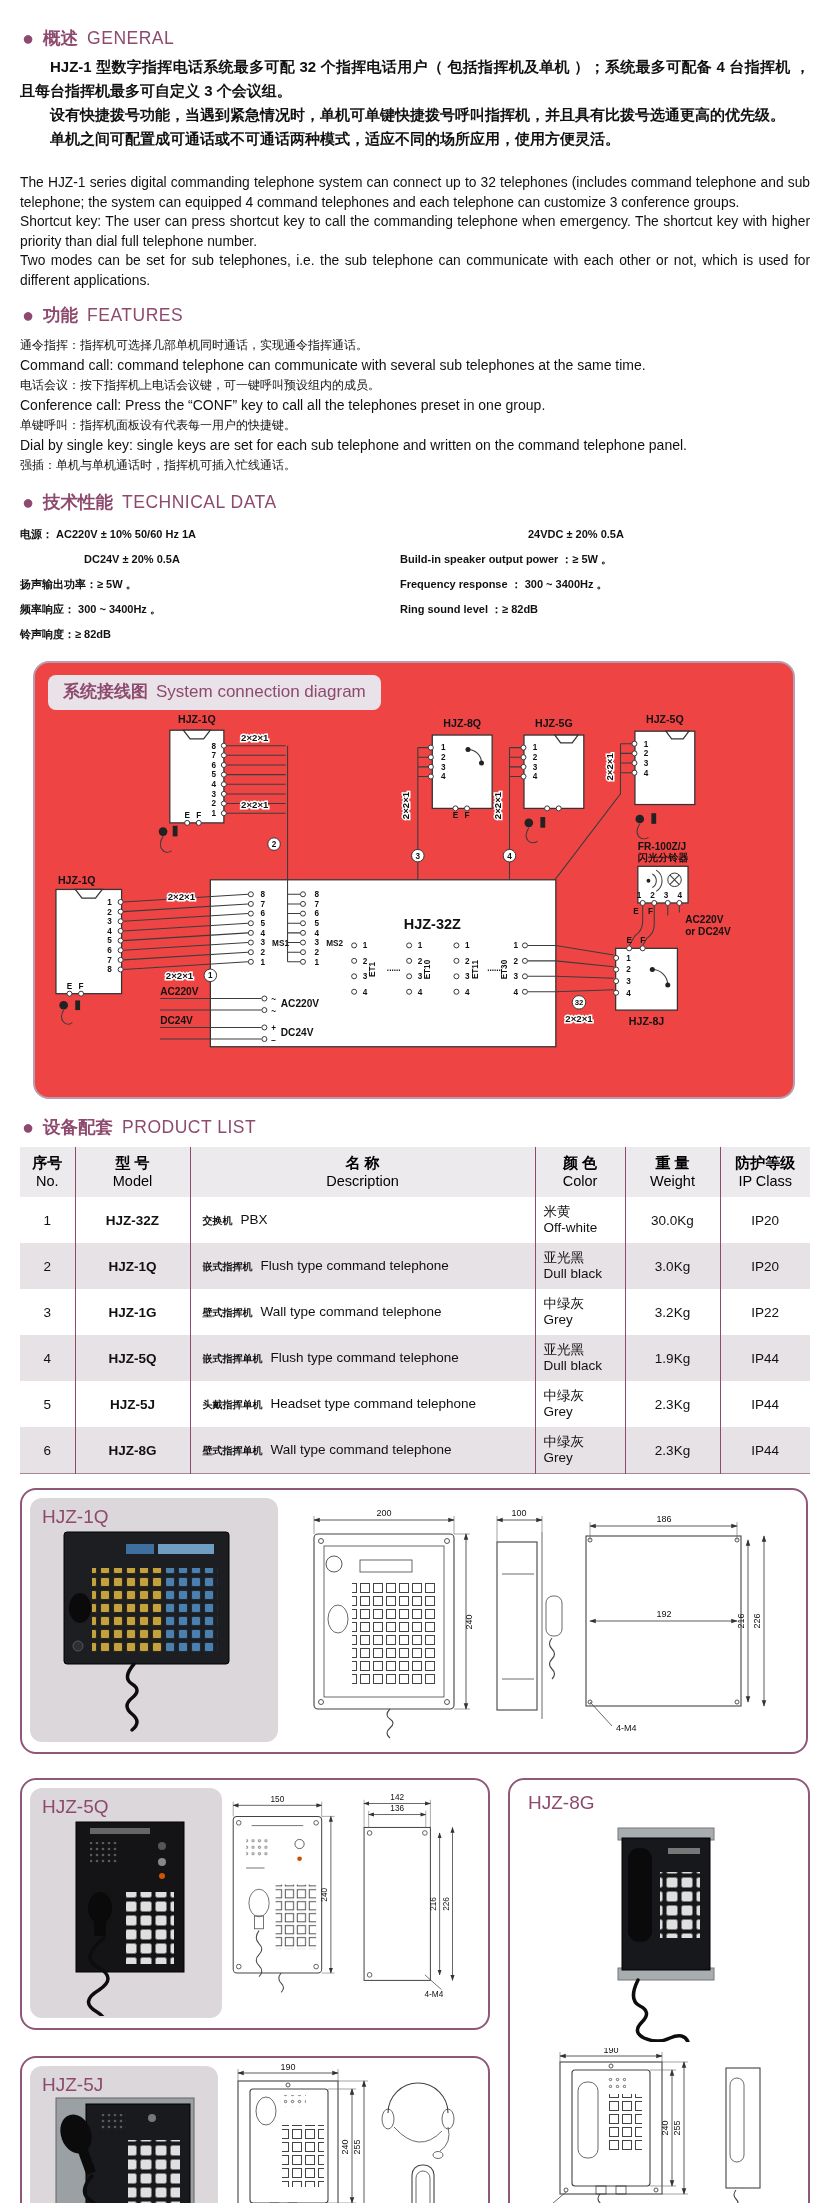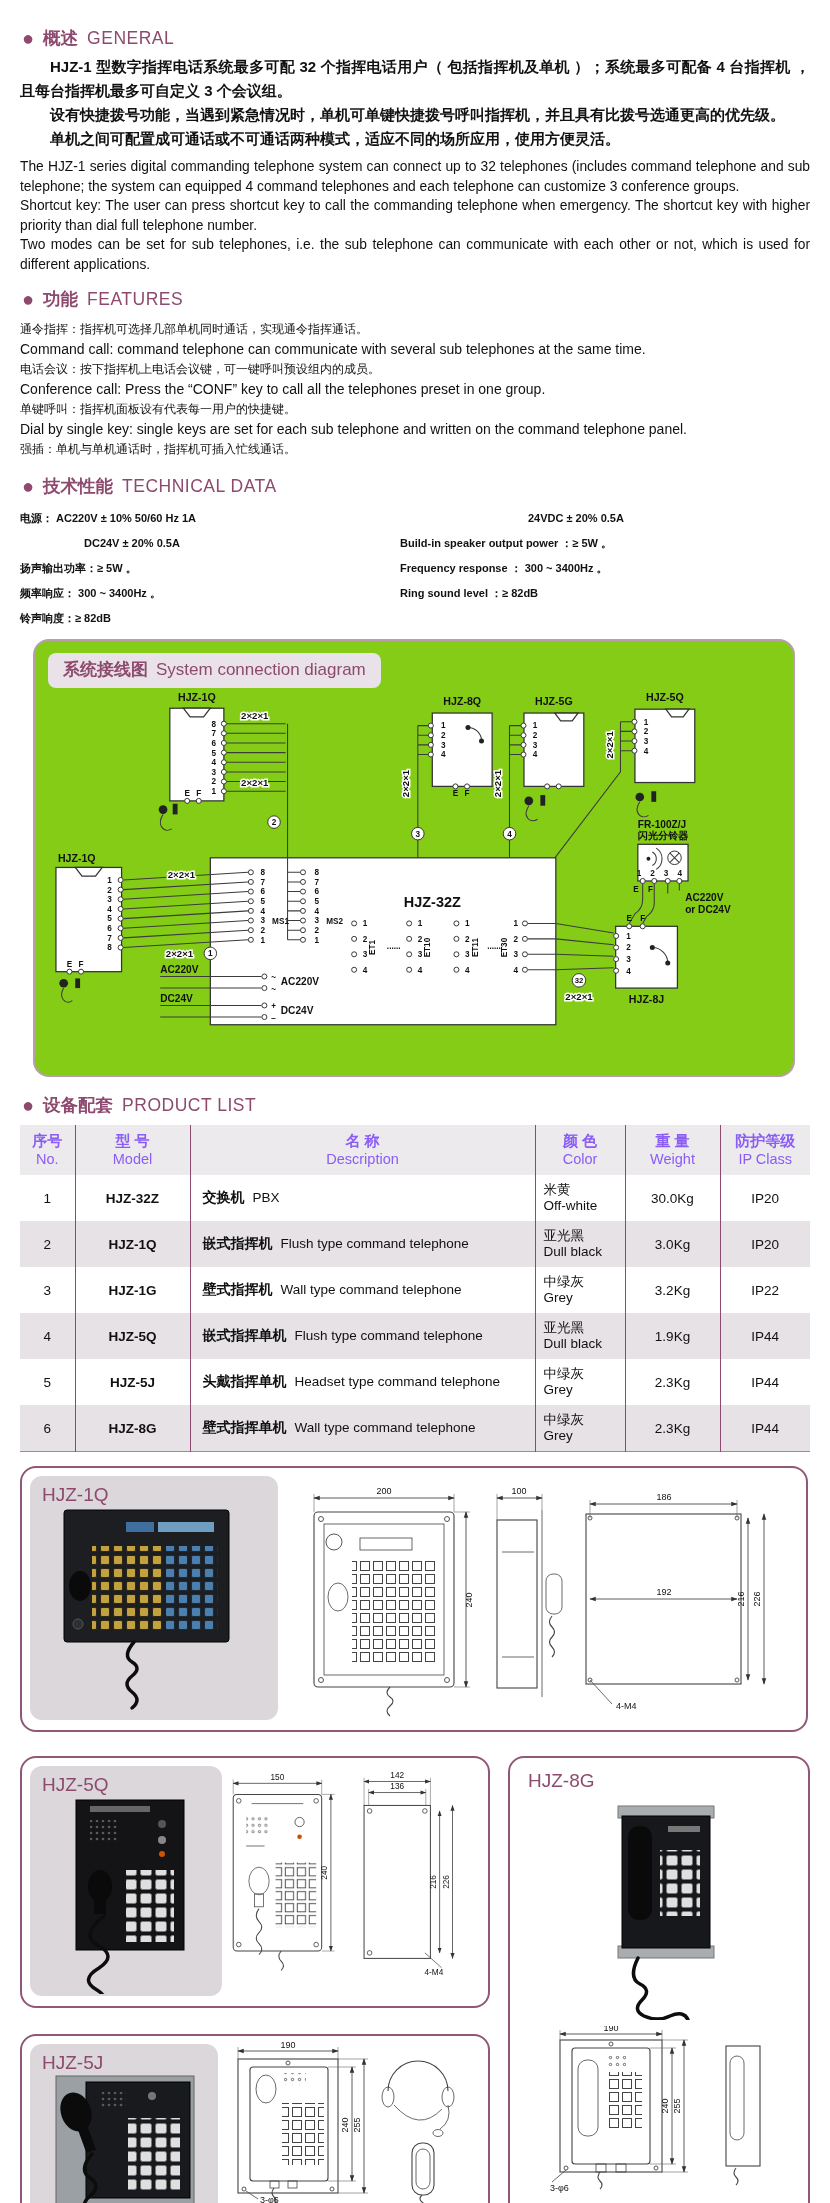--- a/index.html
+++ b/index.html
@@ -17,48 +17,48 @@
   .feat div{line-height:20px;}
   .fzh{font-size:12px;font-weight:normal;}
   .fen{font-size:14px;}
   .tech{display:flex;margin-top:8px;}
   .tech .tl{width:380px;}
   .tech .tr{flex:1;}
   .tech div{font-size:11px;font-weight:bold;line-height:25px;}
   .ind1{padding-left:64px;}
   .ind2{padding-left:128px;}
 
-  .diag{position:relative;margin:8px 0 0 33px;width:758px;height:434px;border:2px solid #b79dae;border-radius:16px;background:#84cc16;}
+  .diag{position:relative;margin:14px 0 0 33px;width:758px;height:434px;border:2px solid #b79dae;border-radius:16px;background:#ef4444;}
   .badge{display:inline-block;margin:12px 0 0 13px;padding:5px 15px 7px;background:#e9e2e8;border-radius:8px;font-size:17px;color:#8d4a6e;}
   .badge .bz{font-weight:bold;margin-right:8px;}
   .dsvg{position:absolute;left:0;top:46px;width:756px;height:386px;}
   .dsvg text{fill:#111;font-weight:bold;}
   .tnum{font-size:8.5px;}
   .dlab{font-size:11px;}
   .big{font-size:15px;}
   .slab{font-size:8.5px;}
   .plab{font-size:10.5px;}
   .clabel{font-size:10px;stroke:#fff;stroke-width:3px;paint-order:stroke;}
   .wire{fill:none;stroke:#3c3c3c;stroke-width:1.1;}
   .box{fill:#fff;stroke:#333;stroke-width:1.3;}
   .term{fill:#fff;stroke:#333;stroke-width:1;}
   .ink{fill:#222;stroke:none;}
 
   .plh{margin:16px 0 0 22px;}
   table.plist{margin:8px 0 0 20px;border-collapse:collapse;width:790px;table-layout:fixed;border-bottom:1.5px solid #a7869a;}
   .plist th,.plist td{border-left:1.5px solid #8d4a6e;}
   .plist th:first-child,.plist td:first-child{border-left:none;}
   .plist thead tr{background:#eceaec;}
-  .plist th{color:#8b5cf6;padding:7px 4px 8px;}
+  .plist th{color:#000000;padding:7px 4px 8px;}
   .hz{font-size:15px;font-weight:bold;}
   .he{font-size:14.5px;font-weight:normal;}
   .plist td{font-size:13.5px;text-align:center;height:42px;padding:2px 4px;}
   .plist tbody tr:nth-child(even){background:#e6e2e6;}
   .dcell{text-align:left!important;padding-left:12px!important;}
-  .dz{font-weight:bold;font-size:14px;margin-right:8px;}
+  .dz{font-weight:bold;font-size:10px;margin-right:8px;}
   .mcell{font-weight:bold;}
   .ccell{text-align:left!important;padding-left:8px!important;line-height:16px;}
 
   .panels{position:relative;margin-top:12px;height:788px;}
   .ppanel{position:absolute;border:2px solid #8f5878;border-radius:16px;background:#fff;}
   .p1{left:20px;top:2px;width:784px;height:262px;}
   .p5q{left:20px;top:292px;width:466px;height:248px;}
   .p8g{left:508px;top:292px;width:298px;height:478px;}
   .p5j{left:20px;top:570px;width:466px;height:200px;}
   .pgrey{position:absolute;background:#dcd7db;border-radius:12px;}
@@ -120,21 +120,21 @@
   <div class="tx">
 
     <div class="sec" style="margin-top:26px">
       <span class="dot">●</span>
       <span class="zh">概述</span>
       <span class="en">GENERAL</span>
     </div>
     <p class="cn ind" style="margin-top:5px">HJZ-1 型数字指挥电话系统最多可配 32 个指挥电话用户（ 包括指挥机及单机 ）；系统最多可配备 4 台指挥机 ，且每台指挥机最多可自定义 3 个会议组。</p>
     <p class="cn ind">设有快捷拨号功能，当遇到紧急情况时，单机可单键快捷拨号呼叫指挥机，并且具有比拨号选通更高的优先级。</p>
     <p class="cn ind">单机之间可配置成可通话或不可通话两种模式，适应不同的场所应用，使用方便灵活。</p>
-    <p class="enp" style="margin-top:6px">The HJZ-1 series digital commanding telephone system can connect up to 32 telephones (includes command telephone and sub telephone; the system can equipped 4 command telephones and each telephone can customize 3 conference groups.</p>
+    <p class="enp" style="margin-top:22px">The HJZ-1 series digital commanding telephone system can connect up to 32 telephones (includes command telephone and sub telephone; the system can equipped 4 command telephones and each telephone can customize 3 conference groups.</p>
     <p class="enp">Shortcut key: The user can press shortcut key to call the commanding telephone when emergency. The shortcut key with higher priority than dial full telephone number.</p>
     <p class="enp">Two modes can be set for sub telephones, i.e. the sub telephone can communicate with each other or not, which is used for different applications.</p>
 
     <div class="sec" style="margin-top:13px">
       <span class="dot">●</span>
       <span class="zh">功能</span>
       <span class="en">FEATURES</span>
     </div>
     <div class="feat" style="margin-top:8px">
       <div class="fzh">通令指挥：指挥机可选择几部单机同时通话，实现通令指挥通话。</div>

